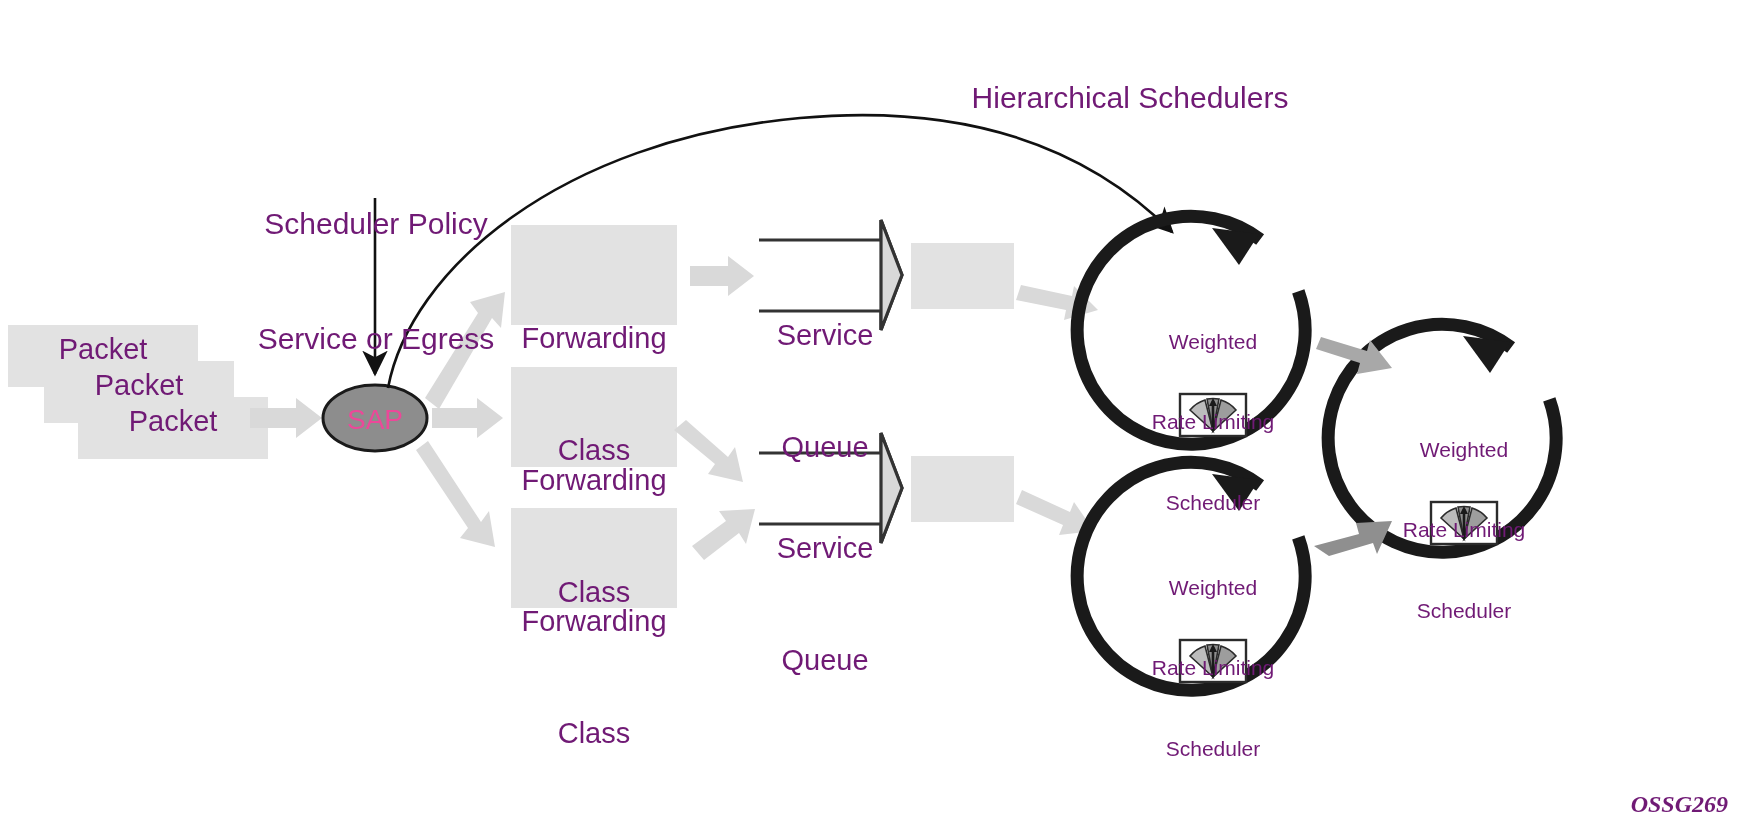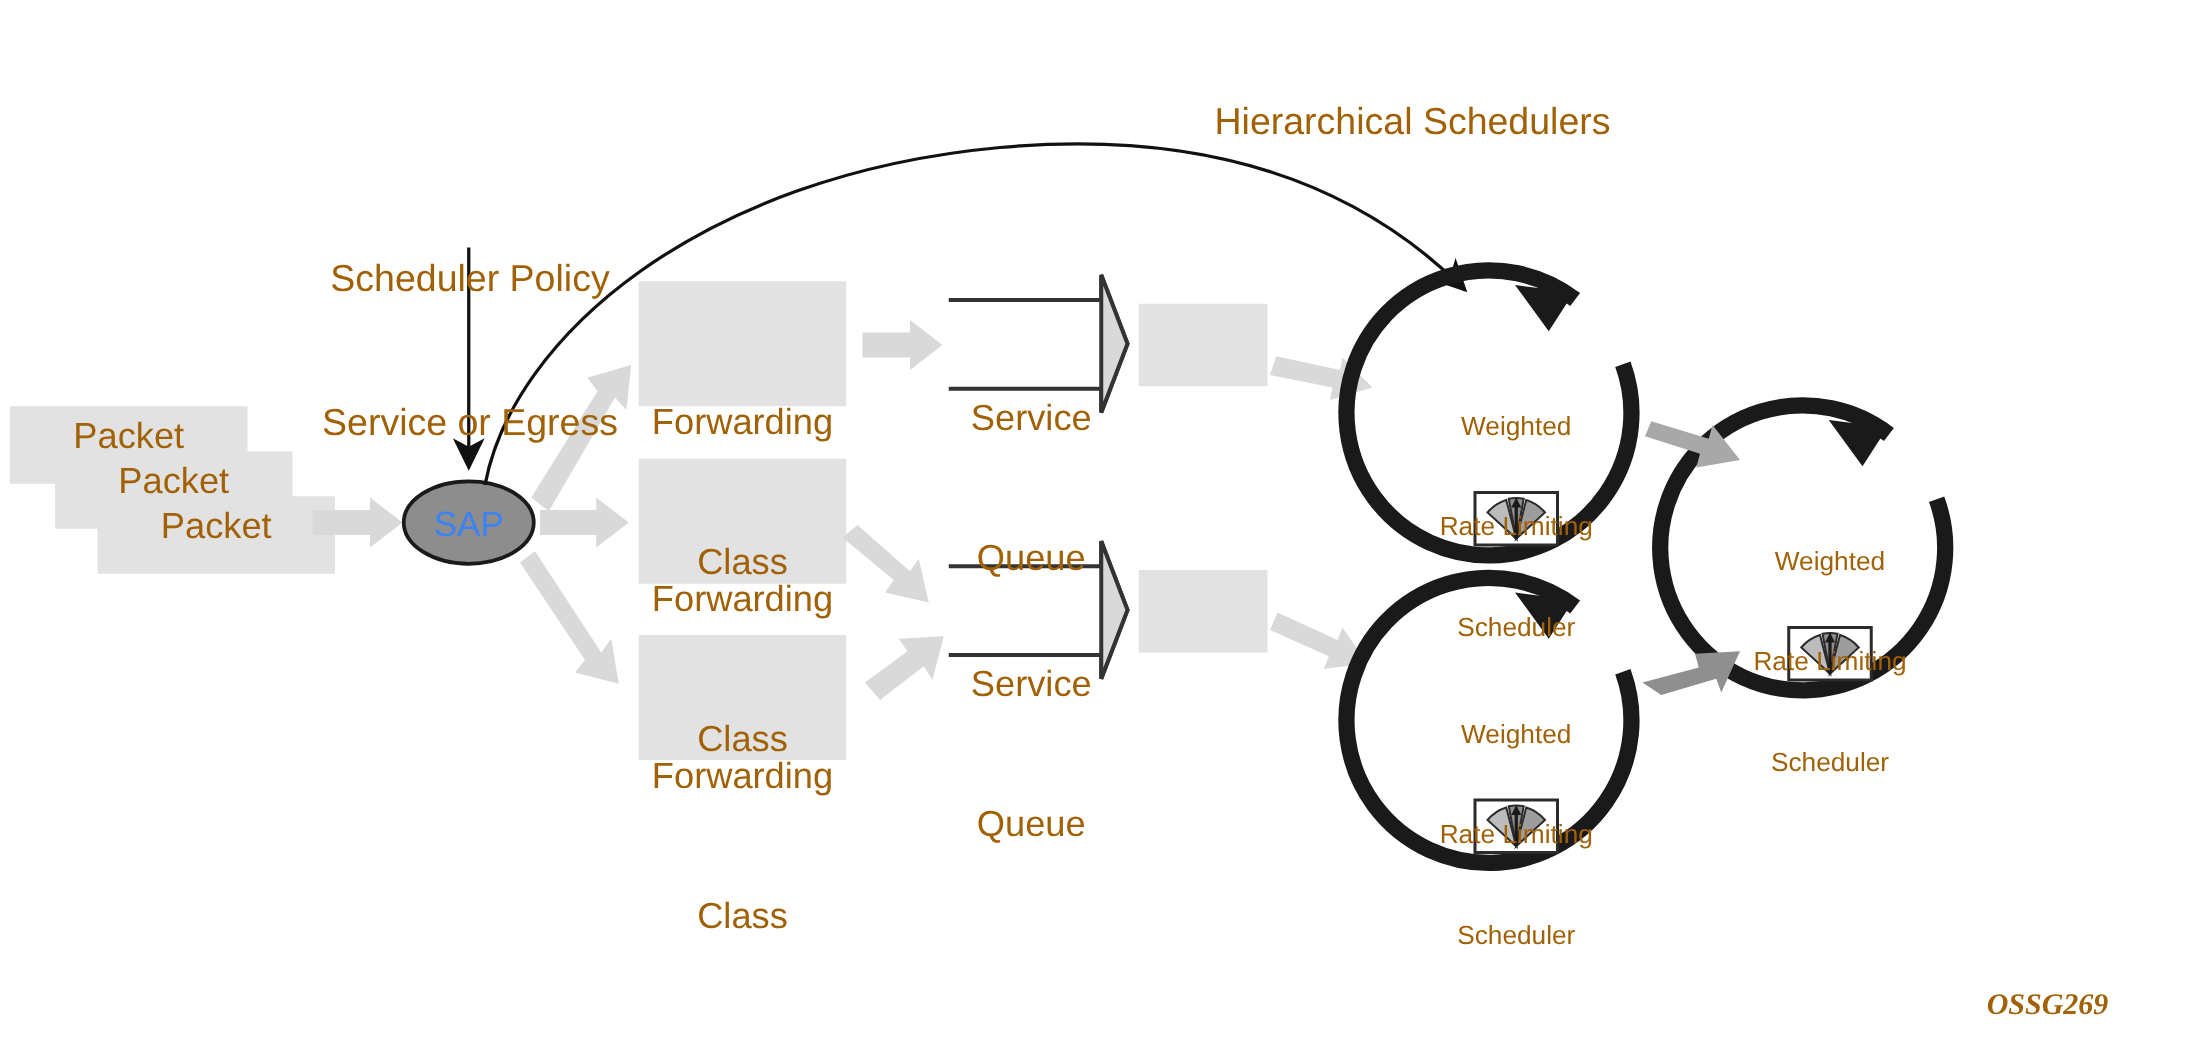--- a/index.html
+++ b/index.html
@@ -20,37 +20,37 @@
   .svg-layer {
     position: absolute;
     left: 0;
     top: 0;
     width: 1748px;
     height: 835px;
   }
   .txt {
     position: absolute;
     text-align: center;
-    color: #a16207;
+    color: #701a75;
     line-height: 1.28;
     white-space: pre;
     pointer-events: none;
   }
   .t-title {
     font-size: 30px;
   }
   .t-box {
     font-size: 29px;
   }
   .t-sched {
     font-size: 21px;
   }
   .t-sap {
     font-size: 28px;
-    color: #3b82f6;
+    color: #ec4899;
   }
   .t-credit {
     font-size: 24px;
     font-family: "Liberation Serif", serif;
     font-style: italic;
     font-weight: bold;
   }
 </style>
 </head>
 <body>
@@ -234,15 +234,15 @@
     <div>Rate Limiting</div>
     <div>Scheduler</div>
   </div>
 
   <div class="txt t-sched" style="left:1344px; top:383px; width:240px;">
     <div>Weighted</div>
     <div>Rate Limiting</div>
     <div>Scheduler</div>
   </div>
 
-  <div class="txt t-credit" style="left:1548px; top:789px; width:180px; text-align:center;">OSSG269</div>
+  <div class="txt t-credit" style="left:1548px; top:789px; width:180px; text-align:right;">OSSG269</div>
 
 </div>
 
 </body></html>

